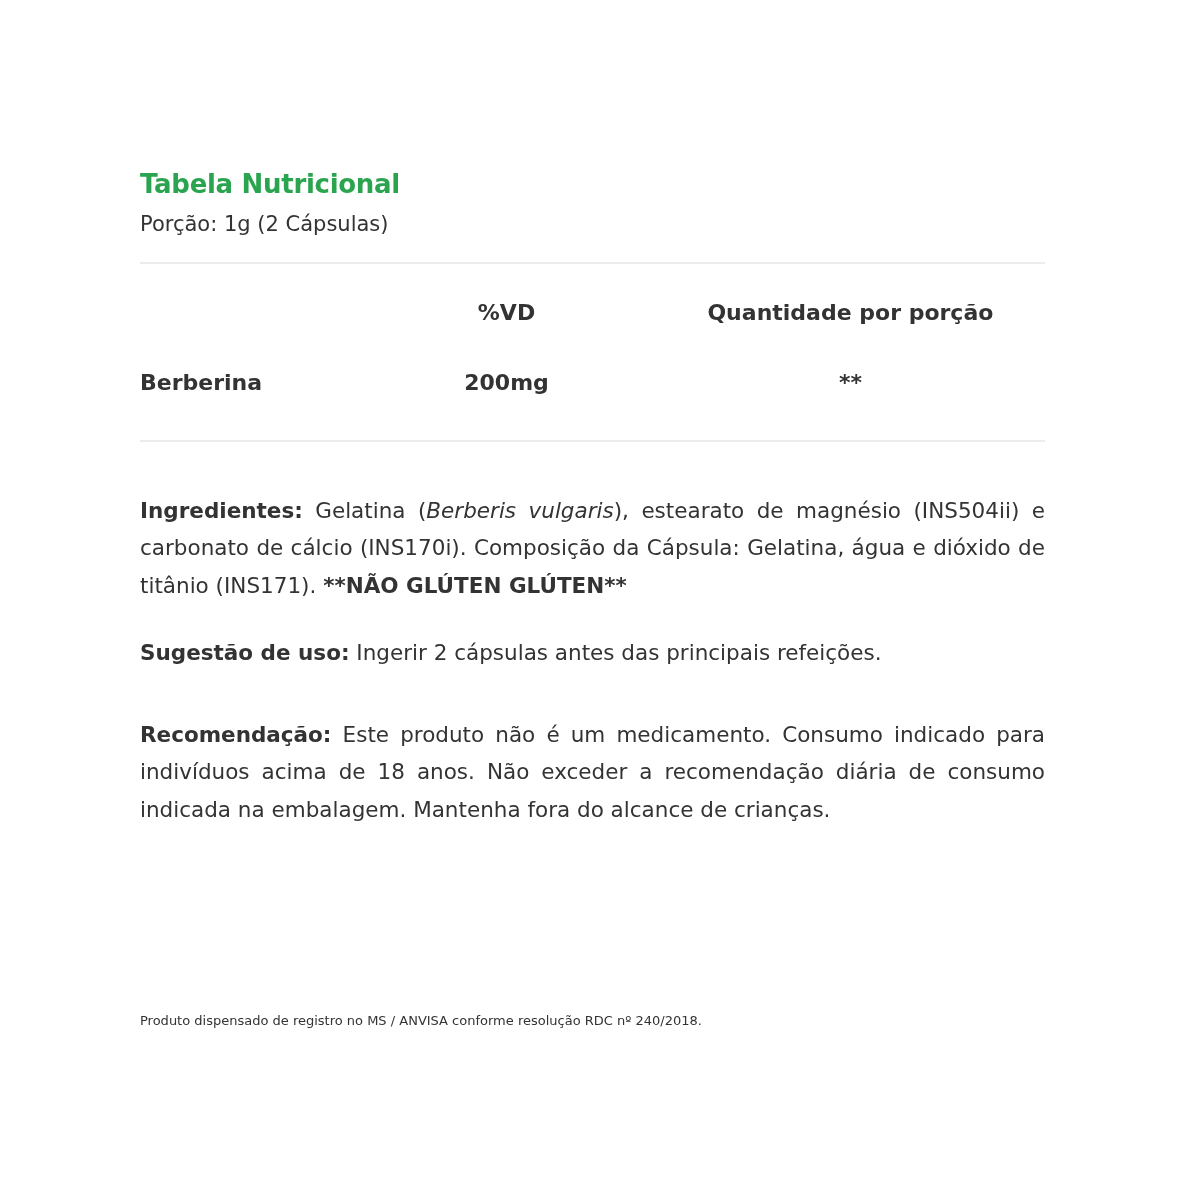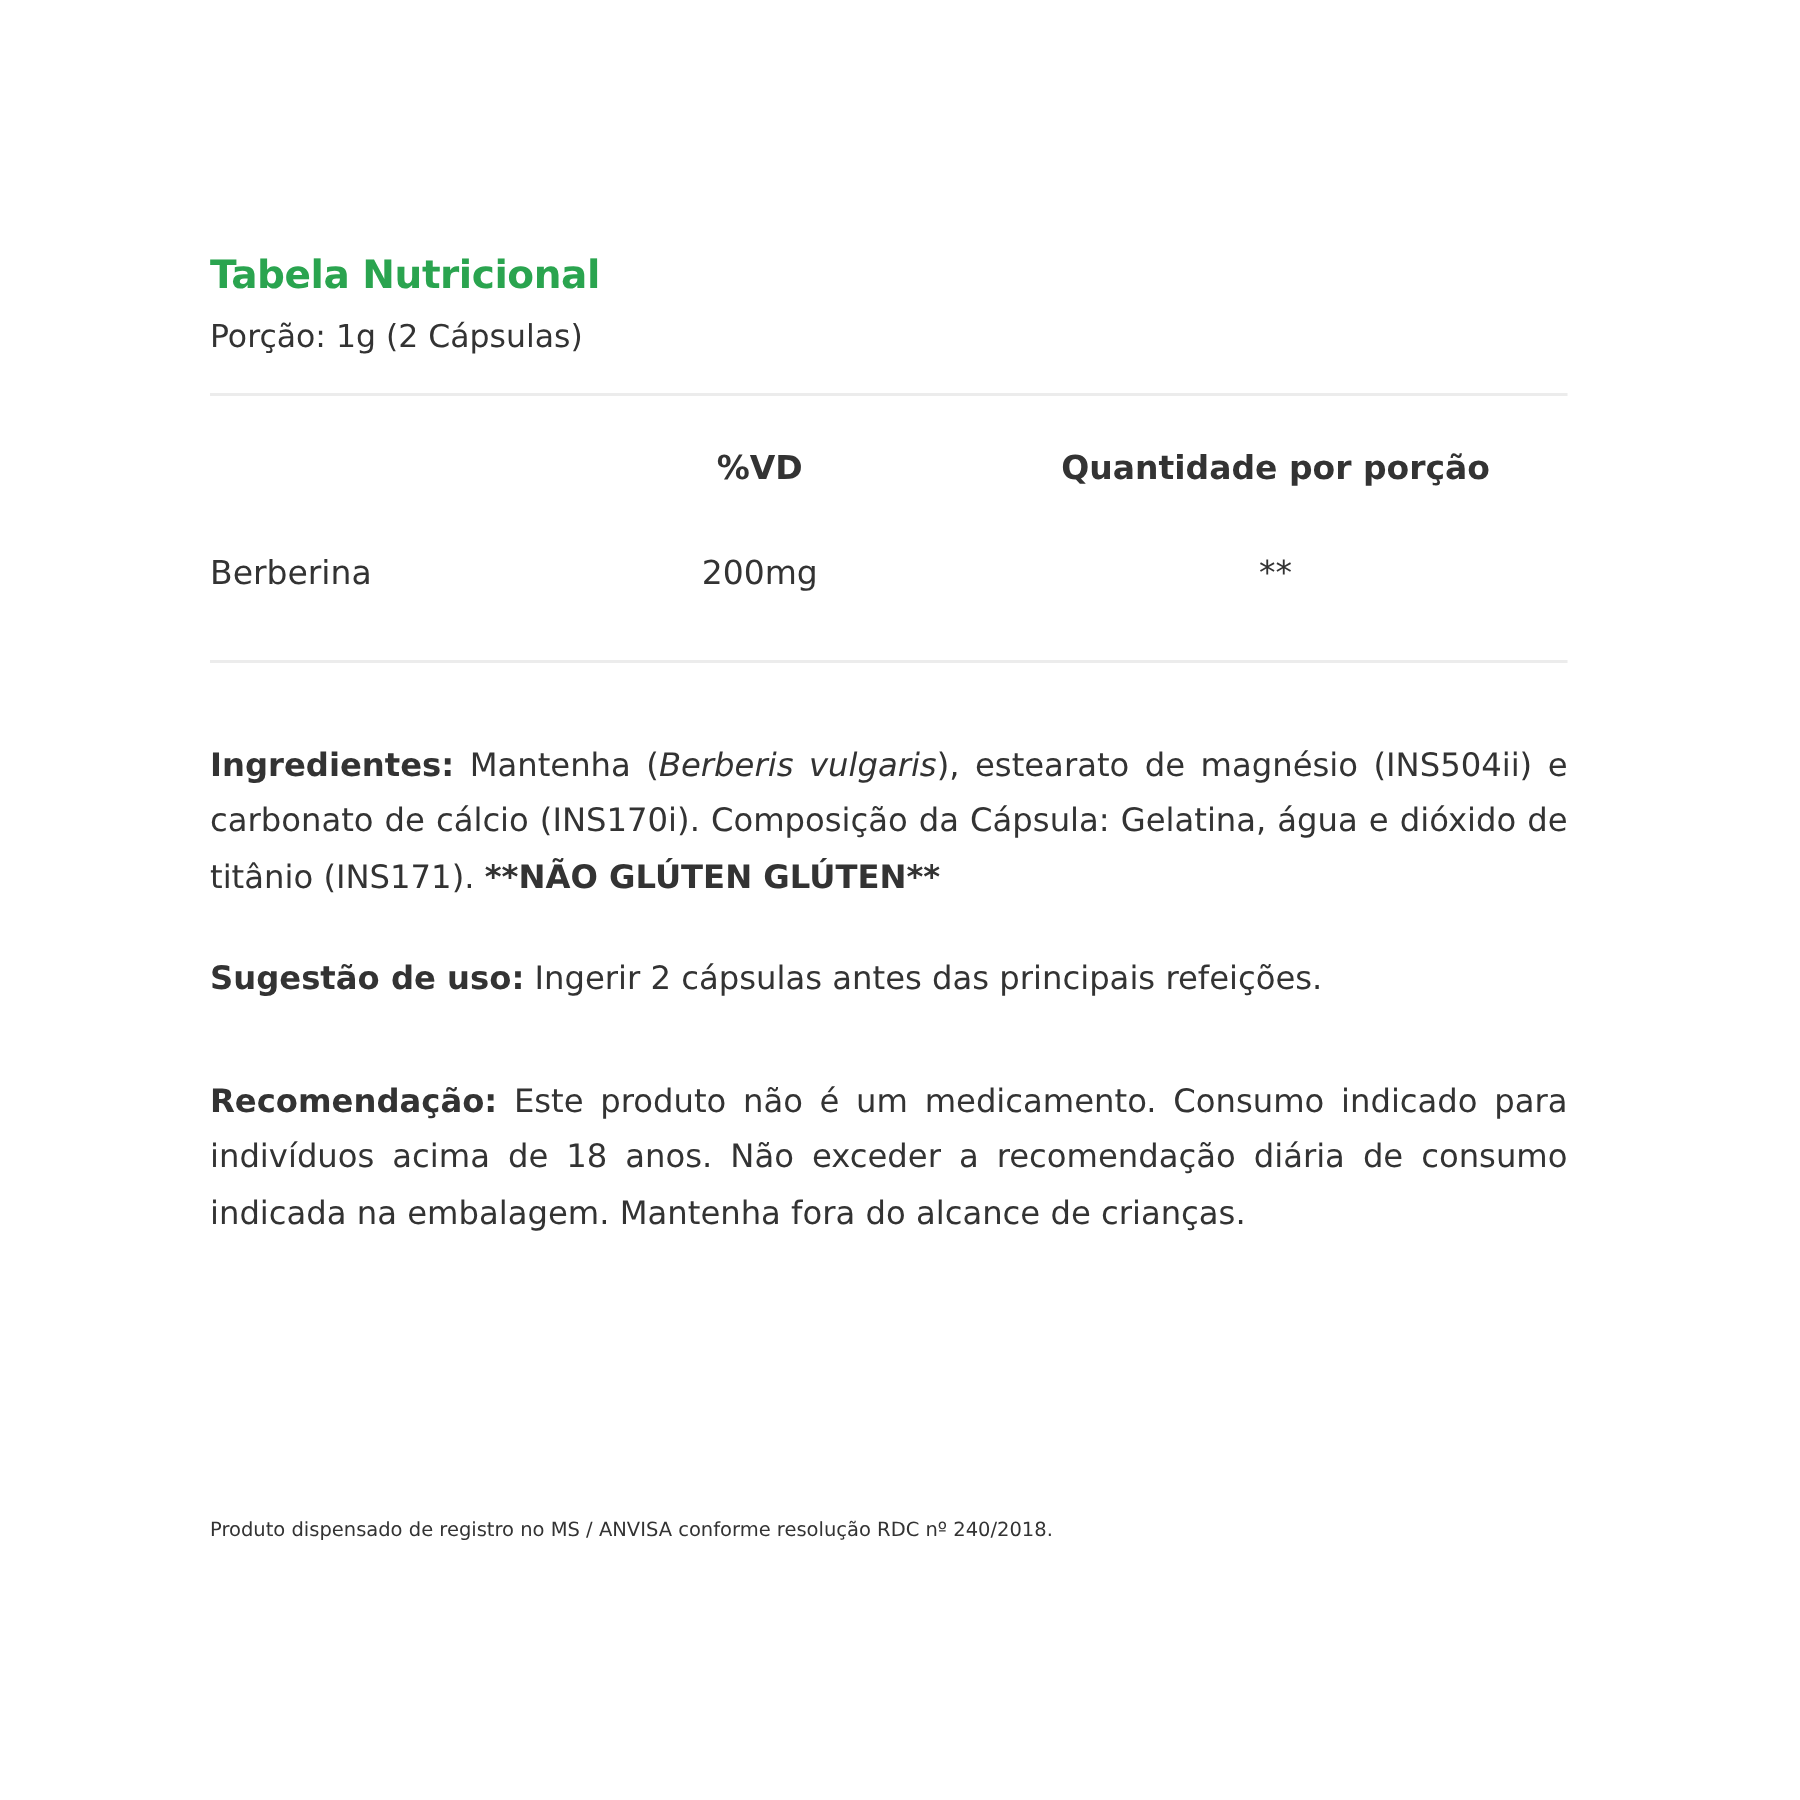--- a/index.html
+++ b/index.html
@@ -53,21 +53,21 @@
   }
   .hr1{ top:262px; }
   .hr2{ top:440px; }
 
   .t-row{
     display:grid;
     grid-template-columns:24% 33% 43%;
     align-items:baseline;
   }
   .t-head{ top:298px; font-size:22px; line-height:30px; font-weight:bold; }
-  .t-data{ top:368px; font-size:22px; line-height:30px; }
+  .t-data{ top:368px; font-size:22px; line-height:30px;font-weight:bold; }
   .t-cell-left{ text-align:left; }
   .t-cell-center{ text-align:center; }
 
   .para{
     font-size:21.5px;
     line-height:37.5px;
     color:var(--text);
   }
   .justified{ text-align:justify; }
   .ingredients{ top:470px; }
@@ -101,21 +101,21 @@
 
     <div class="block t-row t-data">
       <span class="t-cell-left">Berberina</span>
       <span class="t-cell-center">200mg</span>
       <span class="t-cell-center">**</span>
     </div>
 
     <div class="block hr hr2"></div>
 
     <p class="block para justified ingredients">
-      <b>Ingredientes:</b><span> Mantenha (</span><i>Berberis vulgaris</i><span>), estearato de magnésio (INS504ii) e carbonato de cálcio (INS170i). Composição da Cápsula: Gelatina, água e dióxido de titânio (INS171). </span><b>**NÃO GLÚTEN GLÚTEN**</b>
+      <b>Ingredientes:</b><span> Gelatina (</span><i>Berberis vulgaris</i><span>), estearato de magnésio (INS504ii) e carbonato de cálcio (INS170i). Composição da Cápsula: Gelatina, água e dióxido de titânio (INS171). </span><b>**NÃO GLÚTEN GLÚTEN**</b>
     </p>
 
     <p class="block para usage">
       <b>Sugestão de uso:</b><span> Ingerir 2 cápsulas antes das principais refeições.</span>
     </p>
 
     <p class="block para justified recommendation">
       <b>Recomendação:</b><span> Este produto não é um medicamento. Consumo indicado para indivíduos acima de 18 anos. Não exceder a recomendação diária de consumo indicada na embalagem. Mantenha fora do alcance de crianças.</span>
     </p>
 

